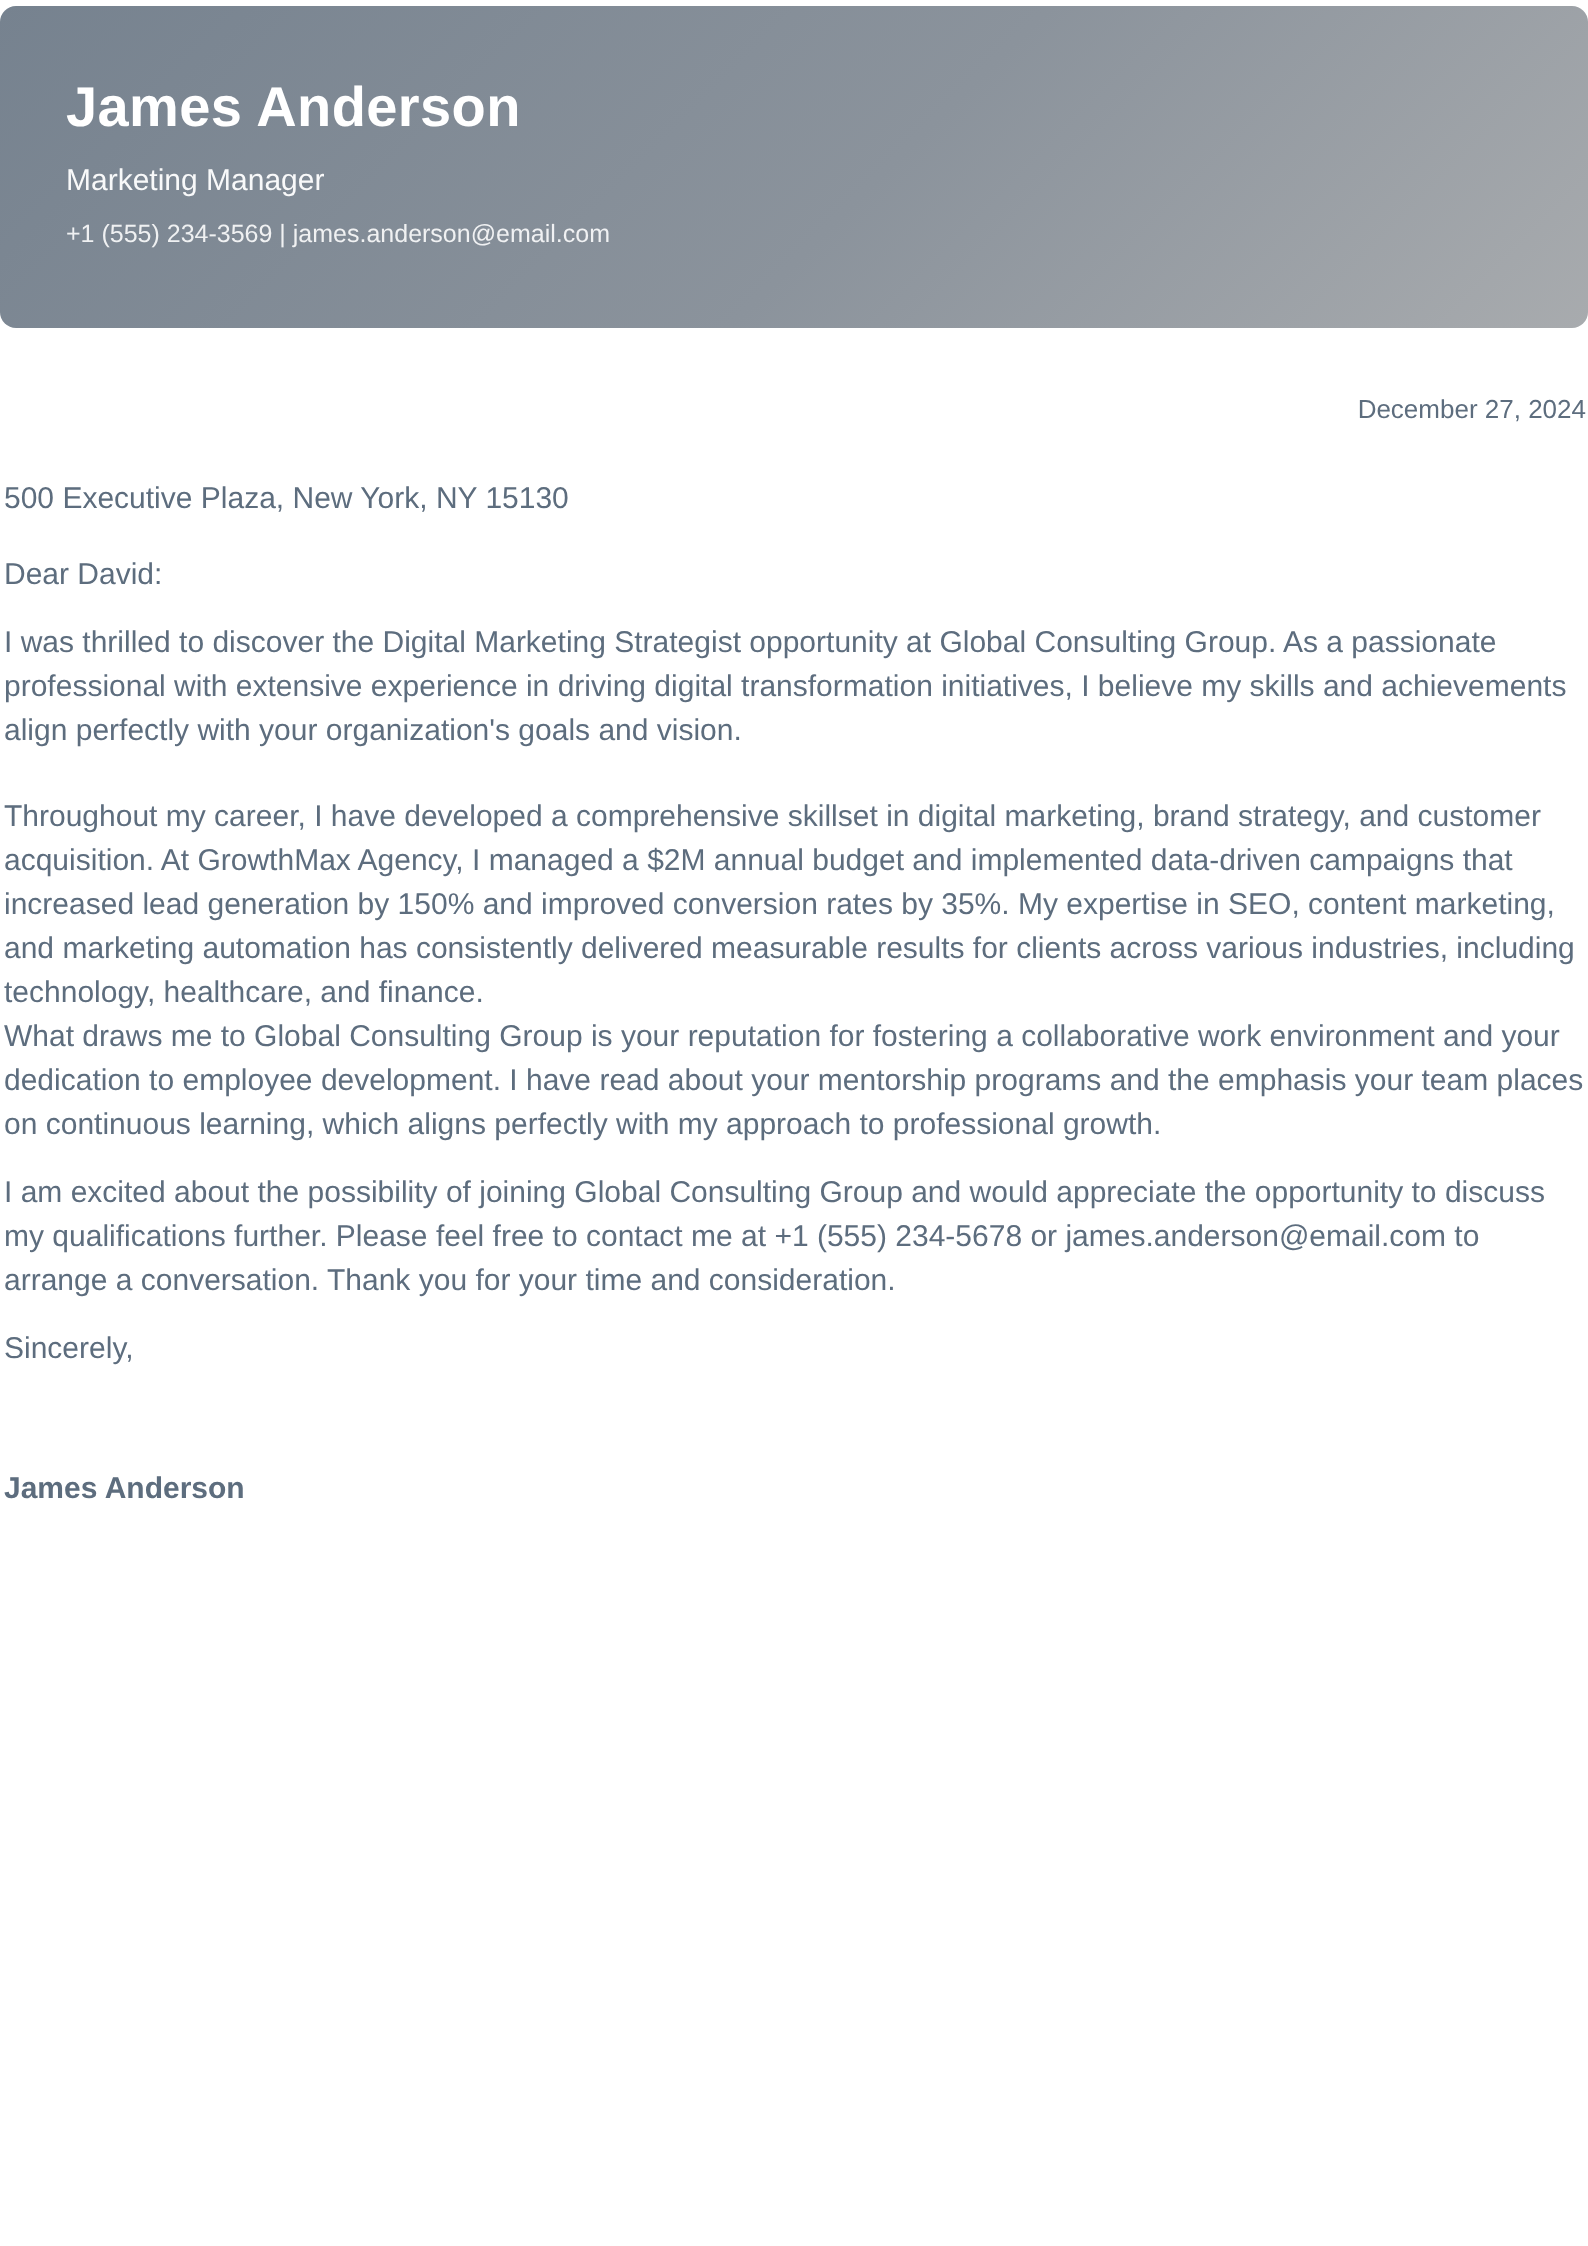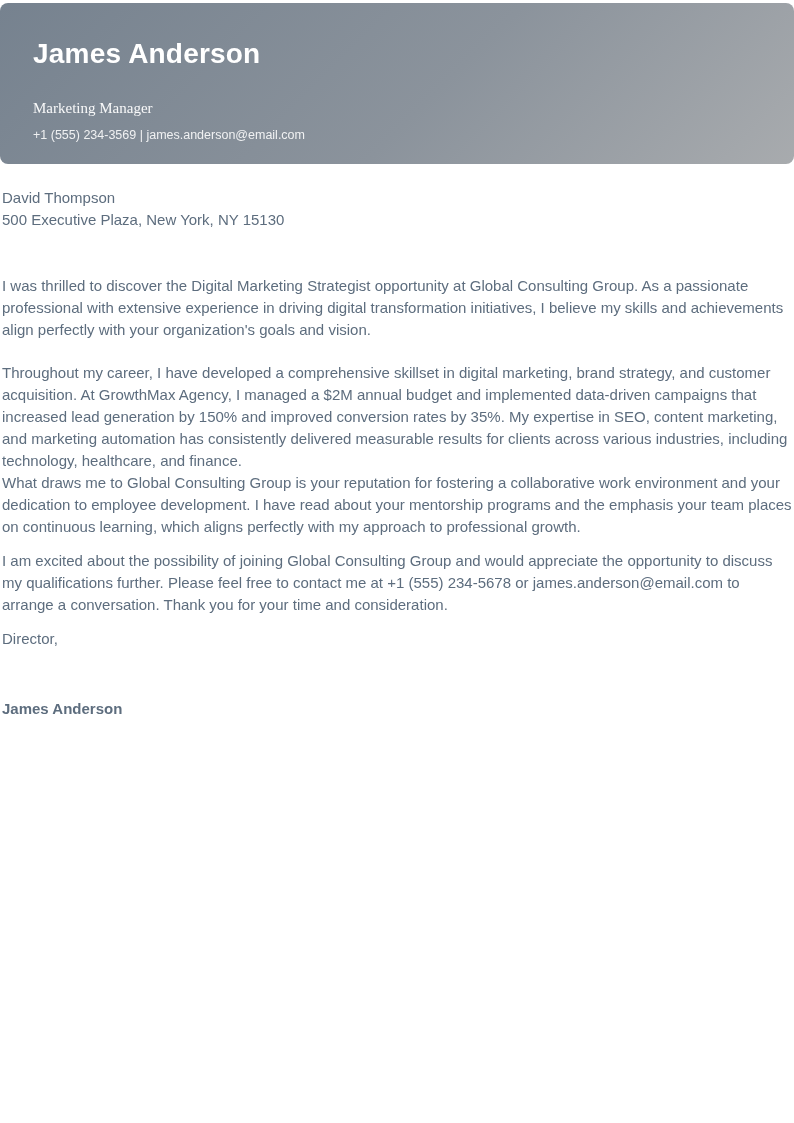--- a/index.html
+++ b/index.html
@@ -30,24 +30,23 @@
     color: #ffffff;
   }
   .header h1 {
     font-size: 28px;
     font-weight: bold;
     letter-spacing: 0.2px;
     color: #ffffff;
     line-height: 1.1;
   }
   .header .subtitle {
-    margin-top: 30px;
+    margin-top: 12px;
     font-size: 15px;
     color: rgba(255,255,255,0.95);
-    font-family: Liberation Serif, serif;
   }
   .header .contact {
     margin-top: 11px;
     font-size: 12.5px;
     color: rgba(255,255,255,0.88);
   }
   
   .letter {
     padding: 0 1px 0 2px;
     font-size: 15px;
@@ -62,21 +61,21 @@
   .recipient {
     margin-top: 23px;
   }
   .recipient div {
     line-height: 22px;
   }
   .salutation {
     margin-top: 16px;
   }
   .para { text-align: left; }
-  .para-1 { margin-top: 44px; }
+  .para-1 { margin-top: 12px; }
   .para-2 { margin-top: 21px; }
   .para-3 { }
   .para-4 { margin-top: 12px; }
   .closing { margin-top: 12px; }
   .signature {
     margin-top: 48px;
     font-weight: bold;
   }
 </style>
 </head>
@@ -85,31 +84,32 @@
 <div class="page">
 
   <header class="header">
     <h1>James Anderson</h1>
     <div class="subtitle">Marketing Manager</div>
     <div class="contact">+1 (555) 234-3569 | james.anderson@email.com</div>
   </header>
 
   <main class="letter">
 
+    <div class="date-line">December 27, 2024</div>
 
     <div class="recipient">
-      <div>David Thompson</div>
       <div>500 Executive Plaza, New York, NY 15130</div>
     </div>
 
+    <div class="salutation">Dear David:</div>
 
     <p class="para para-1">I was thrilled to discover the Digital Marketing Strategist opportunity at Global Consulting Group. As a passionate professional with extensive experience in driving digital transformation initiatives, I believe my skills and achievements align perfectly with your organization's goals and vision.</p>
     <p class="para para-2">Throughout my career, I have developed a comprehensive skillset in digital marketing, brand strategy, and customer acquisition. At GrowthMax Agency, I managed a $2M annual budget and implemented data-driven campaigns that increased lead generation by 150% and improved conversion rates by 35%. My expertise in SEO, content marketing, and marketing automation has consistently delivered measurable results for clients across various industries, including technology, healthcare, and finance.</p>
     <p class="para para-3">What draws me to Global Consulting Group is your reputation for fostering a collaborative work environment and your dedication to employee development. I have read about your mentorship programs and the emphasis your team places on continuous learning, which aligns perfectly with my approach to professional growth.</p>
     <p class="para para-4">I am excited about the possibility of joining Global Consulting Group and would appreciate the opportunity to discuss my qualifications further. Please feel free to contact me at +1 (555) 234-5678 or james.anderson@email.com to arrange a conversation. Thank you for your time and consideration.</p>
 
-    <div class="closing">Director,</div>
+    <div class="closing">Sincerely,</div>
 
     <div class="signature">James Anderson</div>
 
   </main>
 
 </div>
 
 </body></html>

